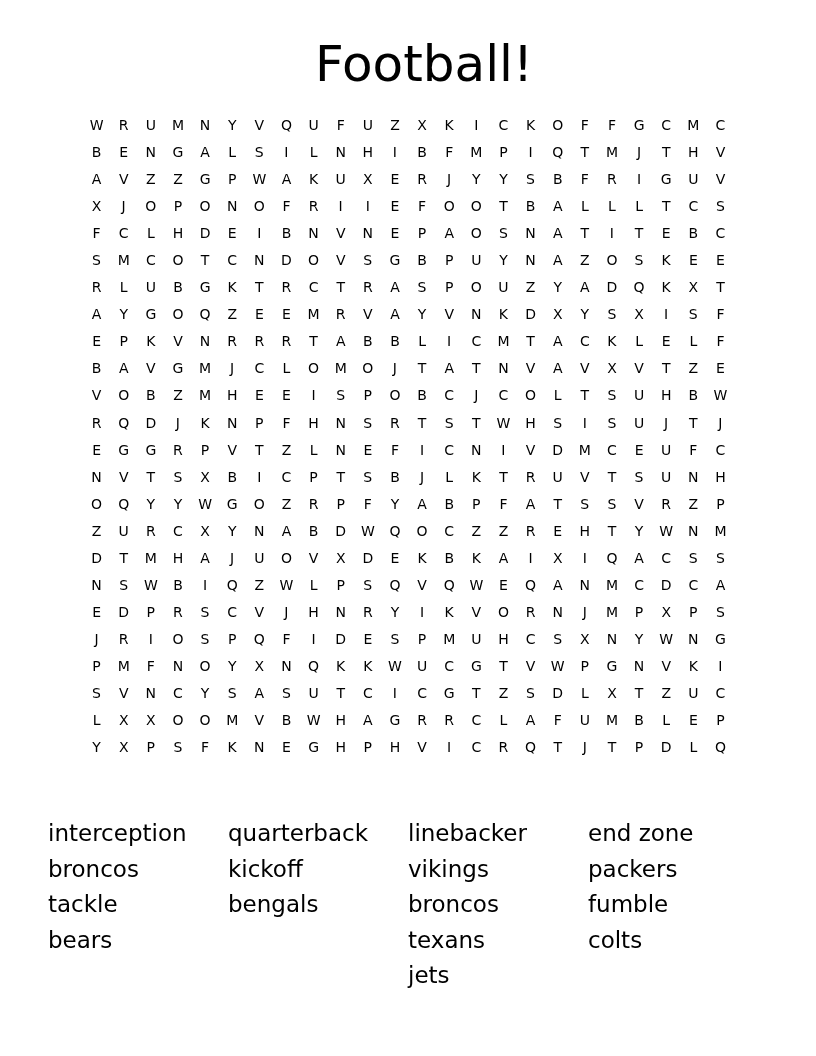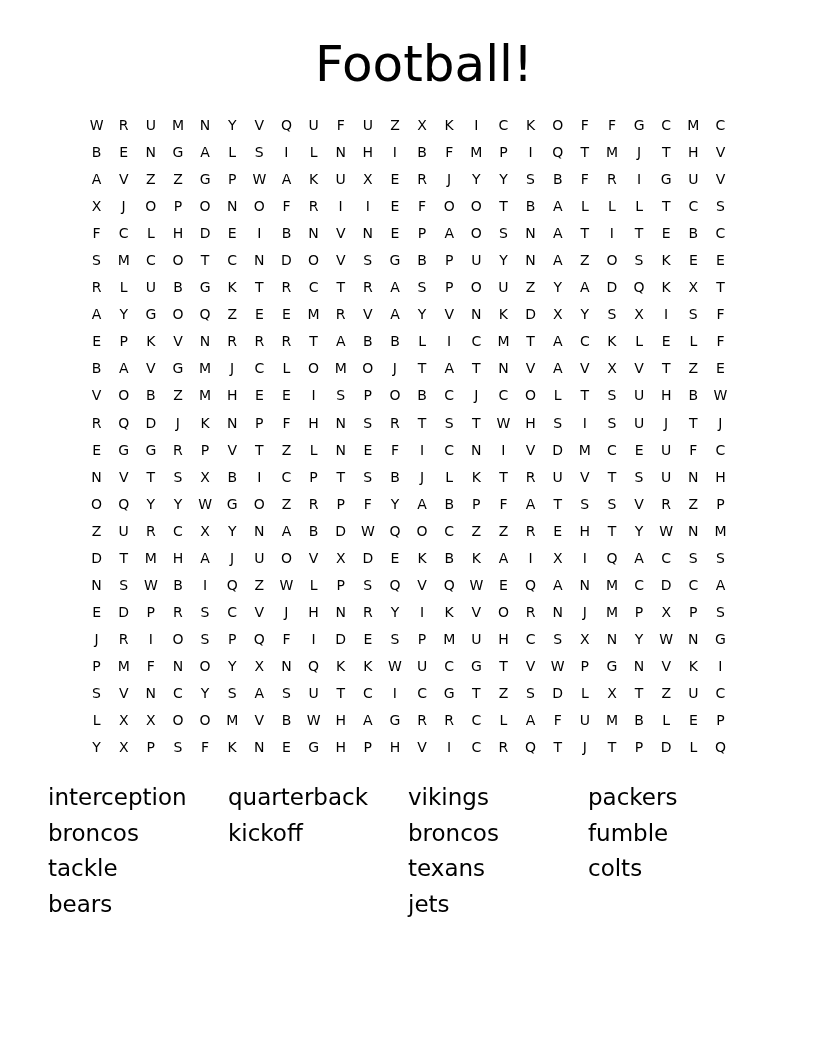--- a/index.html
+++ b/index.html
@@ -1,21 +1,21 @@
 <!DOCTYPE html>
 <html><head>
 <meta charset="utf-8">
 <style>
   html, body { margin:0; padding:0; background:#ffffff; }
   body { width:816px; height:1056px; position:relative; overflow:hidden; font-family:"DejaVu Sans", sans-serif; color:#000; }
   .title { position:absolute; top:34px; left:16px; width:816px; text-align:center; font-size:50px; line-height:60px; font-family:"DejaVu Sans", sans-serif; letter-spacing:0px; }
   .grid { position:absolute; left:83px; top:112px; }
   .row { display:flex; height:27.05px; }
   .cell { width:27.13px; height:27.05px; text-align:center; line-height:27px; font-size:14px; font-family:"DejaVu Sans", sans-serif; }
-  .words { position:absolute; left:48px; top:780px; display:flex; }
+  .words { position:absolute; left:48px; top:816px; display:flex; }
   .col { width:180px; }
   .word { font-size:23px; line-height:35.5px; height:35.5px; white-space:nowrap; font-family:"DejaVu Sans", sans-serif; }
 </style>
 </head>
 <body>
 
 <div class="title">Football!</div>
 
 <div class="grid" id="grid">
     <div class="row">
@@ -647,25 +647,28 @@
 <div class="words" id="words">
     <div class="col">
       <div class="word">interception</div>
       <div class="word">broncos</div>
       <div class="word">tackle</div>
       <div class="word">bears</div>
     </div>
     <div class="col">
       <div class="word">quarterback</div>
       <div class="word">kickoff</div>
+      <div class="word">bengals</div>
     </div>
     <div class="col">
+      <div class="word">linebacker</div>
       <div class="word">vikings</div>
       <div class="word">broncos</div>
       <div class="word">texans</div>
       <div class="word">jets</div>
     </div>
     <div class="col">
+      <div class="word">end zone</div>
       <div class="word">packers</div>
       <div class="word">fumble</div>
       <div class="word">colts</div>
     </div>
   </div>
 
 </body></html>

